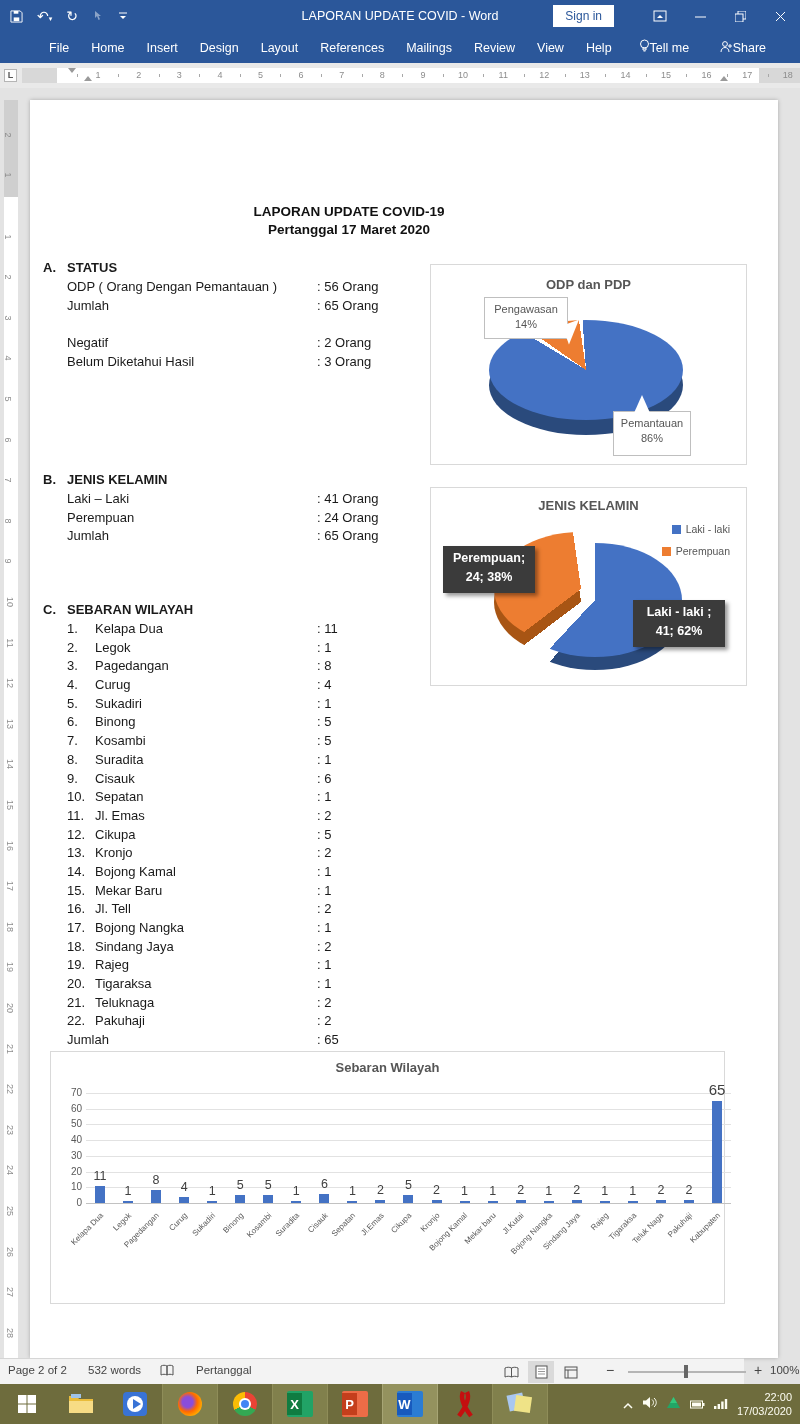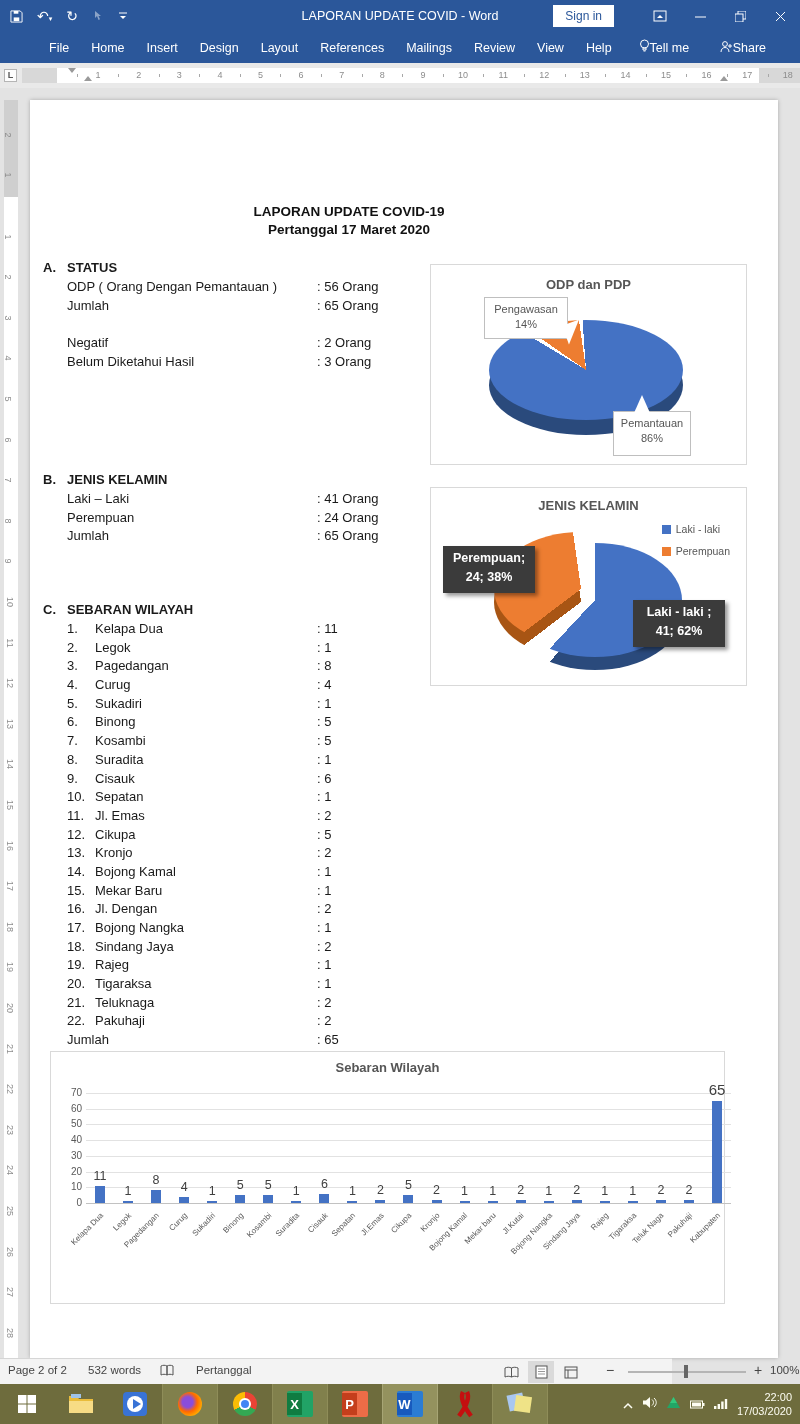--- a/index.html
+++ b/index.html
@@ -76,40 +76,40 @@
   
   .p2-blue-side{position:absolute;left:77px;top:68px;width:174px;height:114px;border-radius:50%;
                 background:conic-gradient(#2a4a7c 0 223deg,transparent 223deg);}
   .p2-blue{position:absolute;left:77px;top:55px;width:174px;height:114px;border-radius:50%;
            background:conic-gradient(#4472c4 0 223deg,transparent 223deg);}
   .p2-or-side{position:absolute;left:63px;top:57px;width:174px;height:114px;border-radius:50%;
               background:conic-gradient(transparent 0 233deg,#a85514 233deg 352deg,transparent 352deg);}
   .p2-or{position:absolute;left:63px;top:44px;width:174px;height:114px;border-radius:50%;
          background:conic-gradient(transparent 0 233deg,#ed7d31 233deg 352deg,transparent 352deg);}
   .legend{position:absolute;right:12px;top:30px;font-size:10.5px;color:#565656;}
-  .leg-row{display:flex;align-items:center;gap:5px;height:22px;background:#fff;padding:0 4px;}
+  .leg-row{display:flex;align-items:center;gap:5px;height:22px;background:#fff;padding:0 4px;justify-content:flex-end;}
   .leg-sq{width:9px;height:9px;}
   .darklbl{position:absolute;background:#3b3b3b;color:#fff;font-weight:bold;font-size:12.5px;line-height:19px;
            text-align:center;padding-top:3px;box-sizing:border-box;box-shadow:3px 3px 4px rgba(0,0,0,.4);z-index:4;}
   .dl-left{left:12px;top:58px;width:92px;height:47px;}
   .dl-right{left:202px;top:112px;width:92px;height:47px;}
   
   .bar-plot{position:absolute;left:35px;top:41px;width:645px;height:110px;}
   .gridline{position:absolute;left:0;width:100%;height:1px;background:#e2e2e2;}
   .baseline{position:absolute;left:0;bottom:-1px;width:100%;height:1px;background:#c2c2c2;}
   .ylab{position:absolute;left:-28px;width:24px;text-align:right;font-size:10px;color:#595959;}
   .slot{position:absolute;bottom:0;height:110px;}
   .bar{position:absolute;bottom:0;left:50%;transform:translateX(-50%);width:10px;background:#4472c4;}
   .dlabel{position:absolute;left:50%;transform:translateX(-50%);font-size:12.5px;color:#404040;white-space:nowrap;}
   .dlabel.big{font-size:15px;}
   .xlabel{position:absolute;top:118px;right:55%;transform:rotate(-45deg);transform-origin:top right;
           font-size:8px;color:#595959;white-space:nowrap;}
 
   
-  .statusbar{position:absolute;left:0;top:1358px;width:672px;height:26px;background:#f3f3f3;
+  .statusbar{position:absolute;left:0;top:1358px;width:744px;height:26px;background:#f3f3f3;
              border-top:1px solid #d6d6d6;box-sizing:border-box;font-size:11.5px;color:#444;}
   .sb-item{position:absolute;top:5px;}
   .viewbtn{position:absolute;top:2px;width:26px;height:22px;display:flex;align-items:center;justify-content:center;}
   .viewbtn.sel{background:#dadada;}
   .zoomtrack{position:absolute;top:12px;left:628px;width:118px;height:2px;background:#b5b5b5;}
   .zoomthumb{position:absolute;top:6px;left:684px;width:4px;height:13px;background:#666;}
 
   
   .taskbar{position:absolute;left:0;top:1384px;width:800px;height:40px;background:#6e6c3d;display:flex;align-items:stretch;}
   .task{width:54px;display:flex;align-items:center;justify-content:center;}
@@ -431,21 +431,21 @@
           <span class="row-lbl-c">Bojong Kamal</span>
           <span class="row-val">: 1</span>
         </div>
         <div class="doc-row">
           <span class="row-no">15.</span>
           <span class="row-lbl-c">Mekar Baru</span>
           <span class="row-val">: 1</span>
         </div>
         <div class="doc-row">
           <span class="row-no">16.</span>
-          <span class="row-lbl-c">Jl. Dengan</span>
+          <span class="row-lbl-c">Jl. Tell</span>
           <span class="row-val">: 2</span>
         </div>
         <div class="doc-row">
           <span class="row-no">17.</span>
           <span class="row-lbl-c">Bojong Nangka</span>
           <span class="row-val">: 1</span>
         </div>
         <div class="doc-row">
           <span class="row-no">18.</span>
           <span class="row-lbl-c">Sindang Jaya</span>

